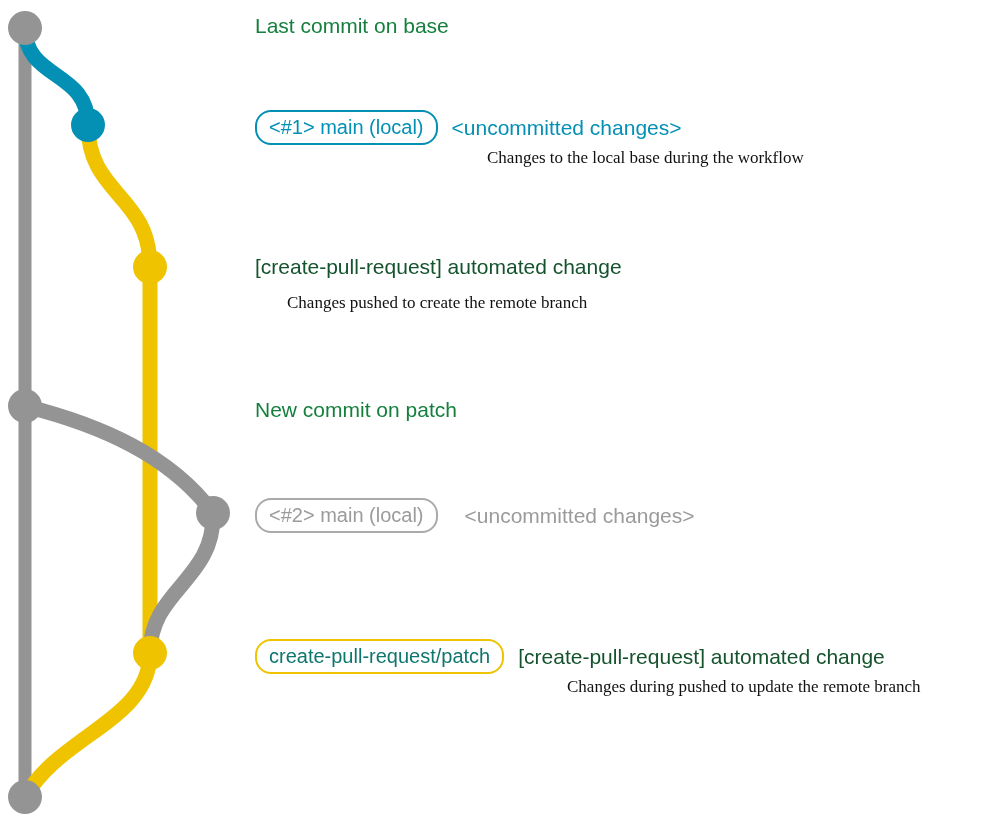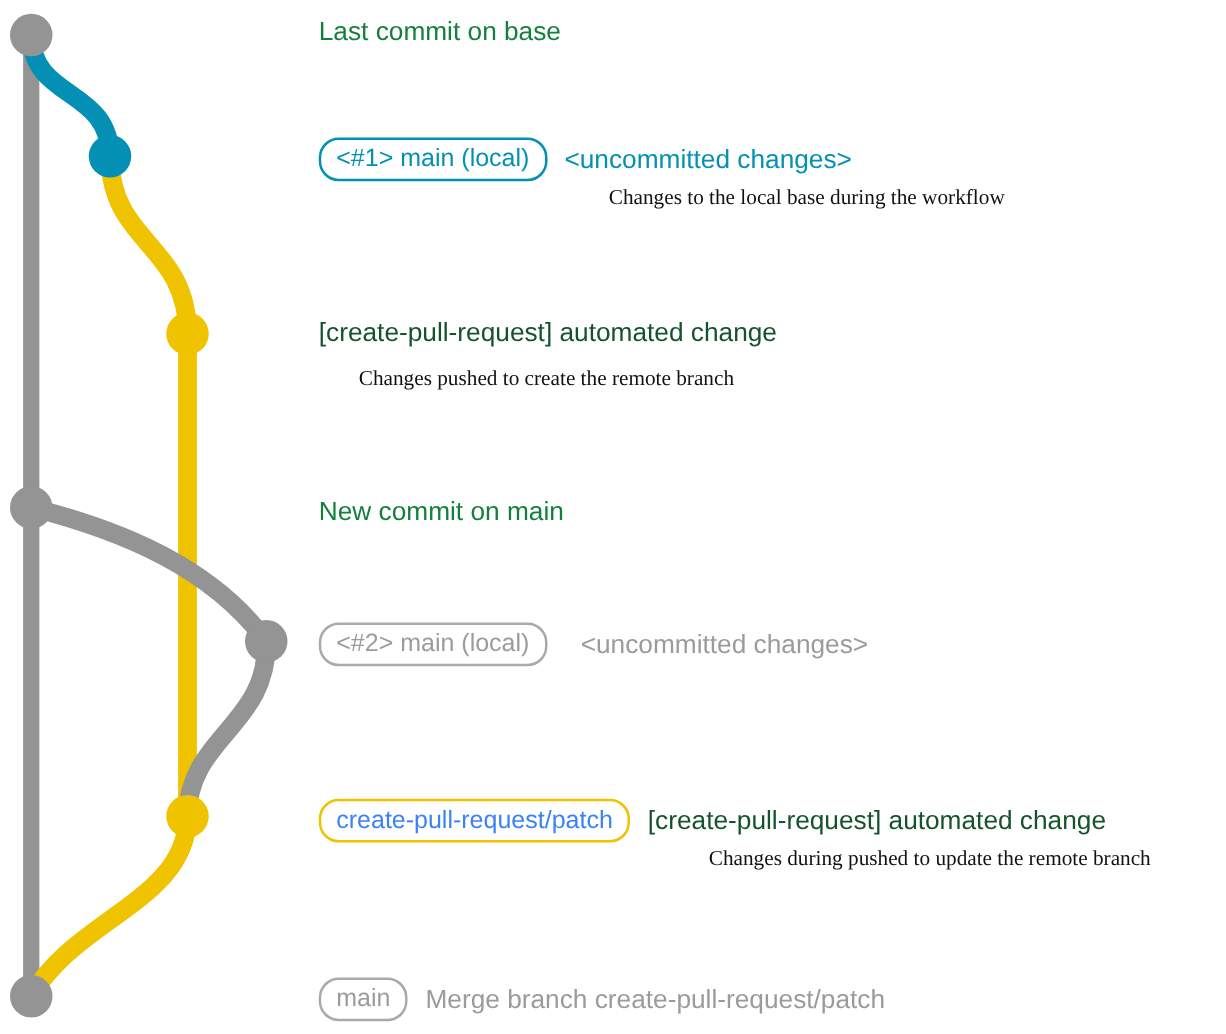--- a/index.html
+++ b/index.html
@@ -36,21 +36,21 @@
     border-radius: 16px;
     padding: 4px 12px 5px 12px;
     font-size: 20px;
     line-height: 22px;
     color: #949494;
     white-space: nowrap;
     background: #ffffff;
     font-family: "Liberation Sans", sans-serif;
   }
   .badge.blue  { border-color: #0490b5; color: #0490b5; }
-  .badge.yellow{ border-color: #efc300; color: #3b82f6; }
+  .badge.yellow{ border-color: #efc300; color: #0f766e; }
   .badge.gray  { border-color: #aaaaaa; color: #9b9b9b; }
   .subject {
     font-size: 21px;
     line-height: 24px;
     white-space: nowrap;
     margin-left: 14px;
     font-family: "Liberation Sans", sans-serif;
     text-align: center;
   }
   .subject.blue   { color: #0490b5; }
@@ -110,31 +110,27 @@
     <span class="badge blue">&lt;#1&gt; main (local)</span>
     <span class="subject blue">&lt;uncommitted changes&gt;</span>
   </div>
   <div class="note" style="left:487px; top:147px;">Changes to the local base during the workflow</div>
 
   <div class="row" style="left:255px; top:255px;">
     <span class="subject yellow solo">[create-pull-request] automated change</span>
   </div>
   <div class="note" style="left:270px; top:292px;margin-left:17px;">Changes pushed to create the remote branch</div>
 
-  <div class="plain-label" style="left:255px; top:398px;">New commit on main</div>
+  <div class="plain-label" style="left:255px; top:398px;">New commit on patch</div>
 
   <div class="row" style="left:255px; top:498px;gap:13px;">
     <span class="badge gray">&lt;#2&gt; main (local)</span>
     <span class="subject gray">&lt;uncommitted changes&gt;</span>
   </div>
 
   <div class="row" style="left:255px; top:639px;">
     <span class="badge yellow">create-pull-request/patch</span>
     <span class="subject yellow">[create-pull-request] automated change</span>
   </div>
   <div class="note" style="left:567px; top:676px;">Changes during pushed to update the remote branch</div>
 
-  <div class="row" style="left:255px; top:782px;">
-    <span class="badge gray">main</span>
-    <span class="subject gray">Merge branch create-pull-request/patch</span>
-  </div>
 
 </div>
 
 </body></html>

